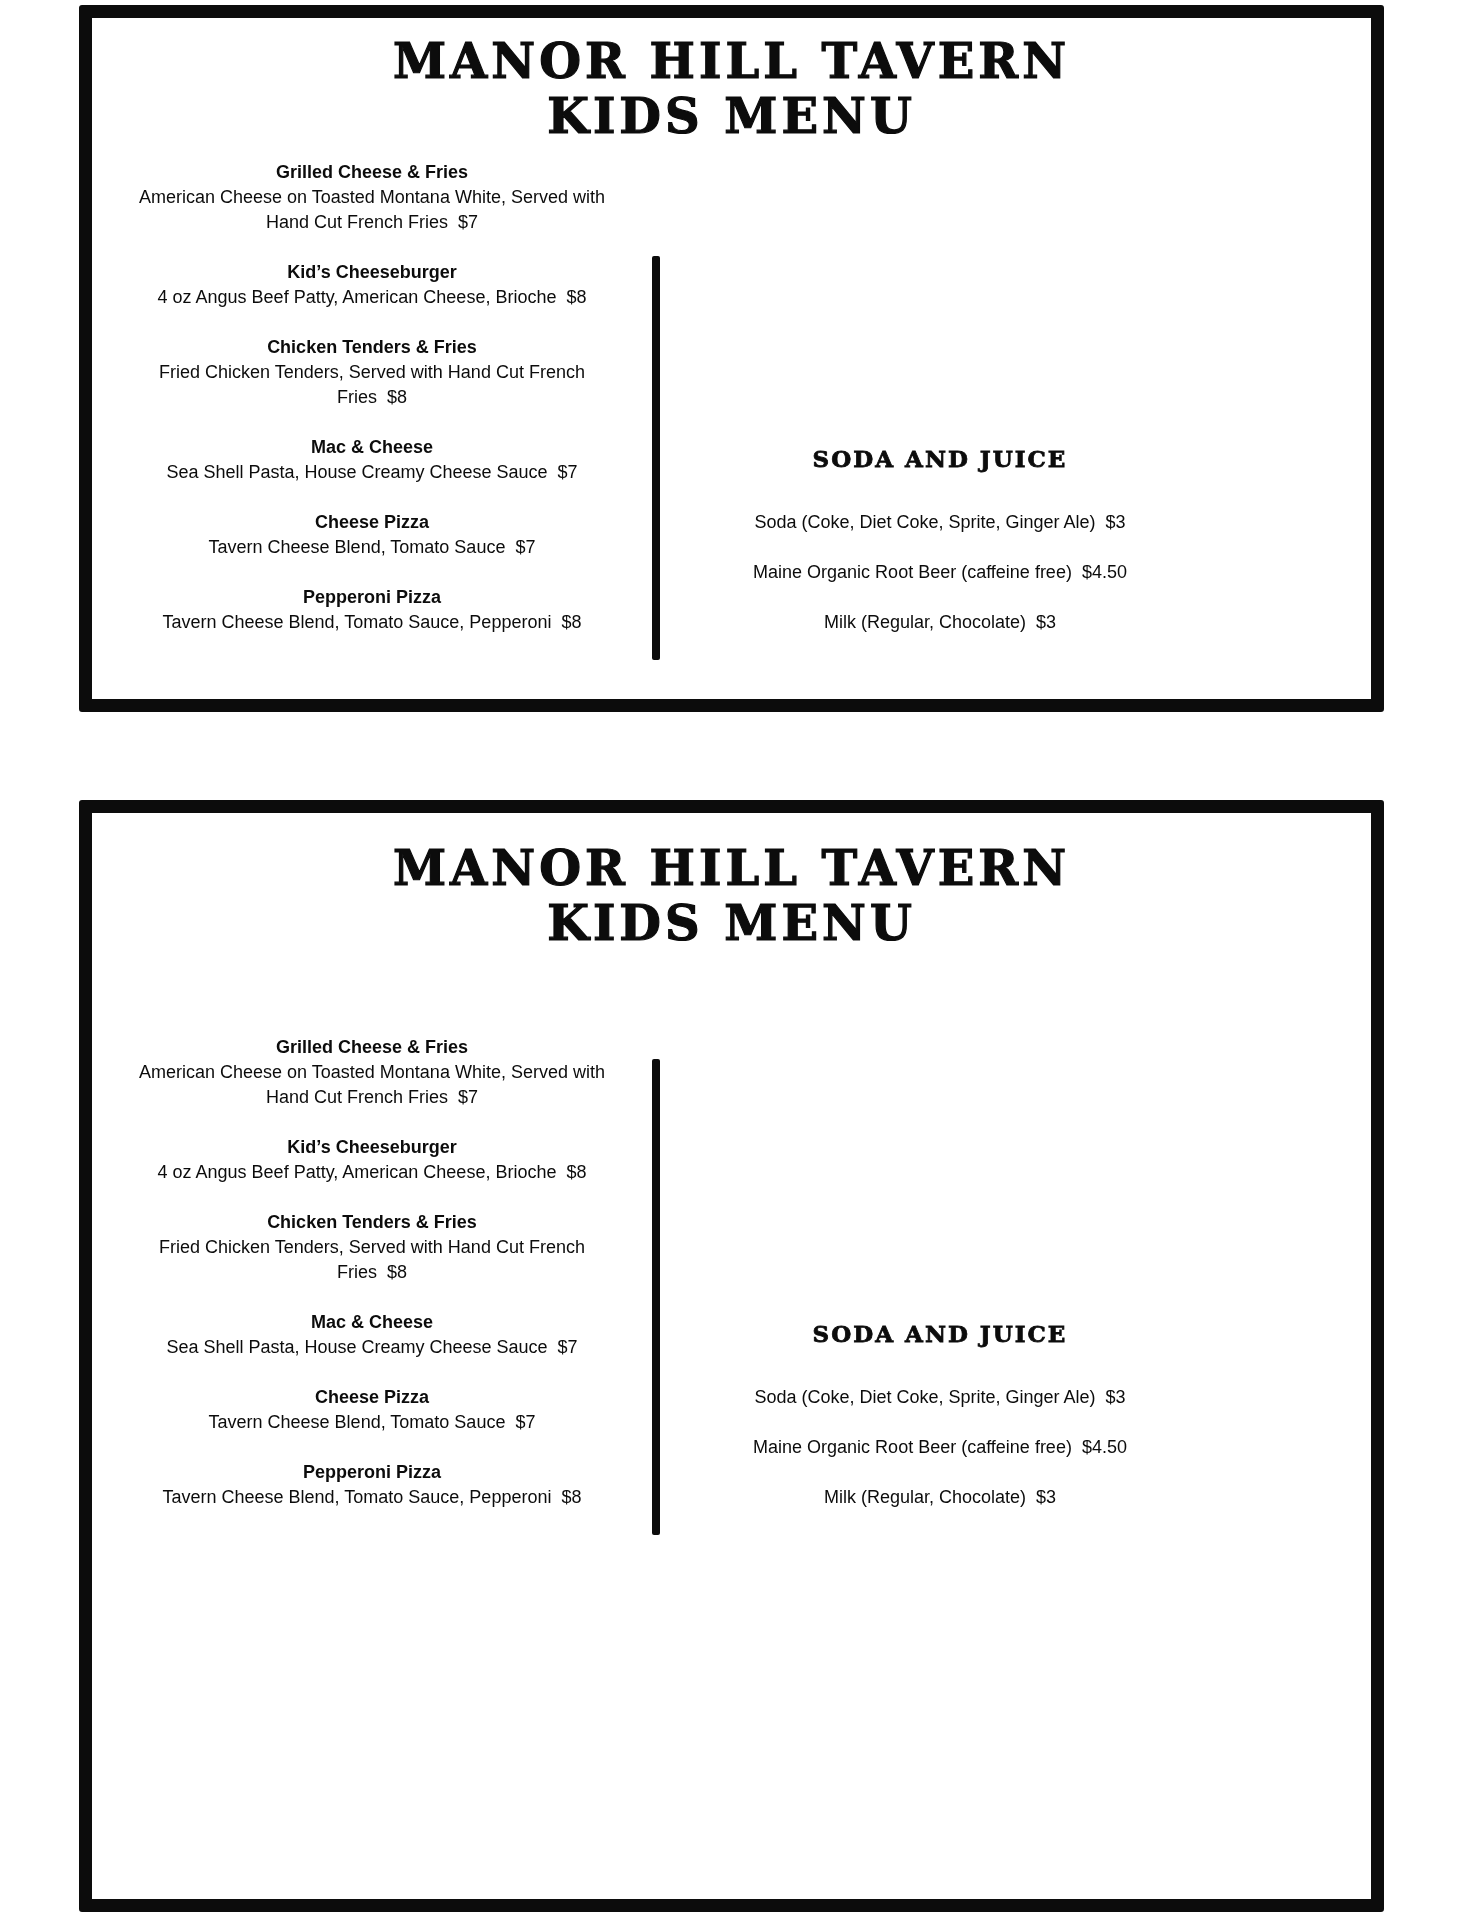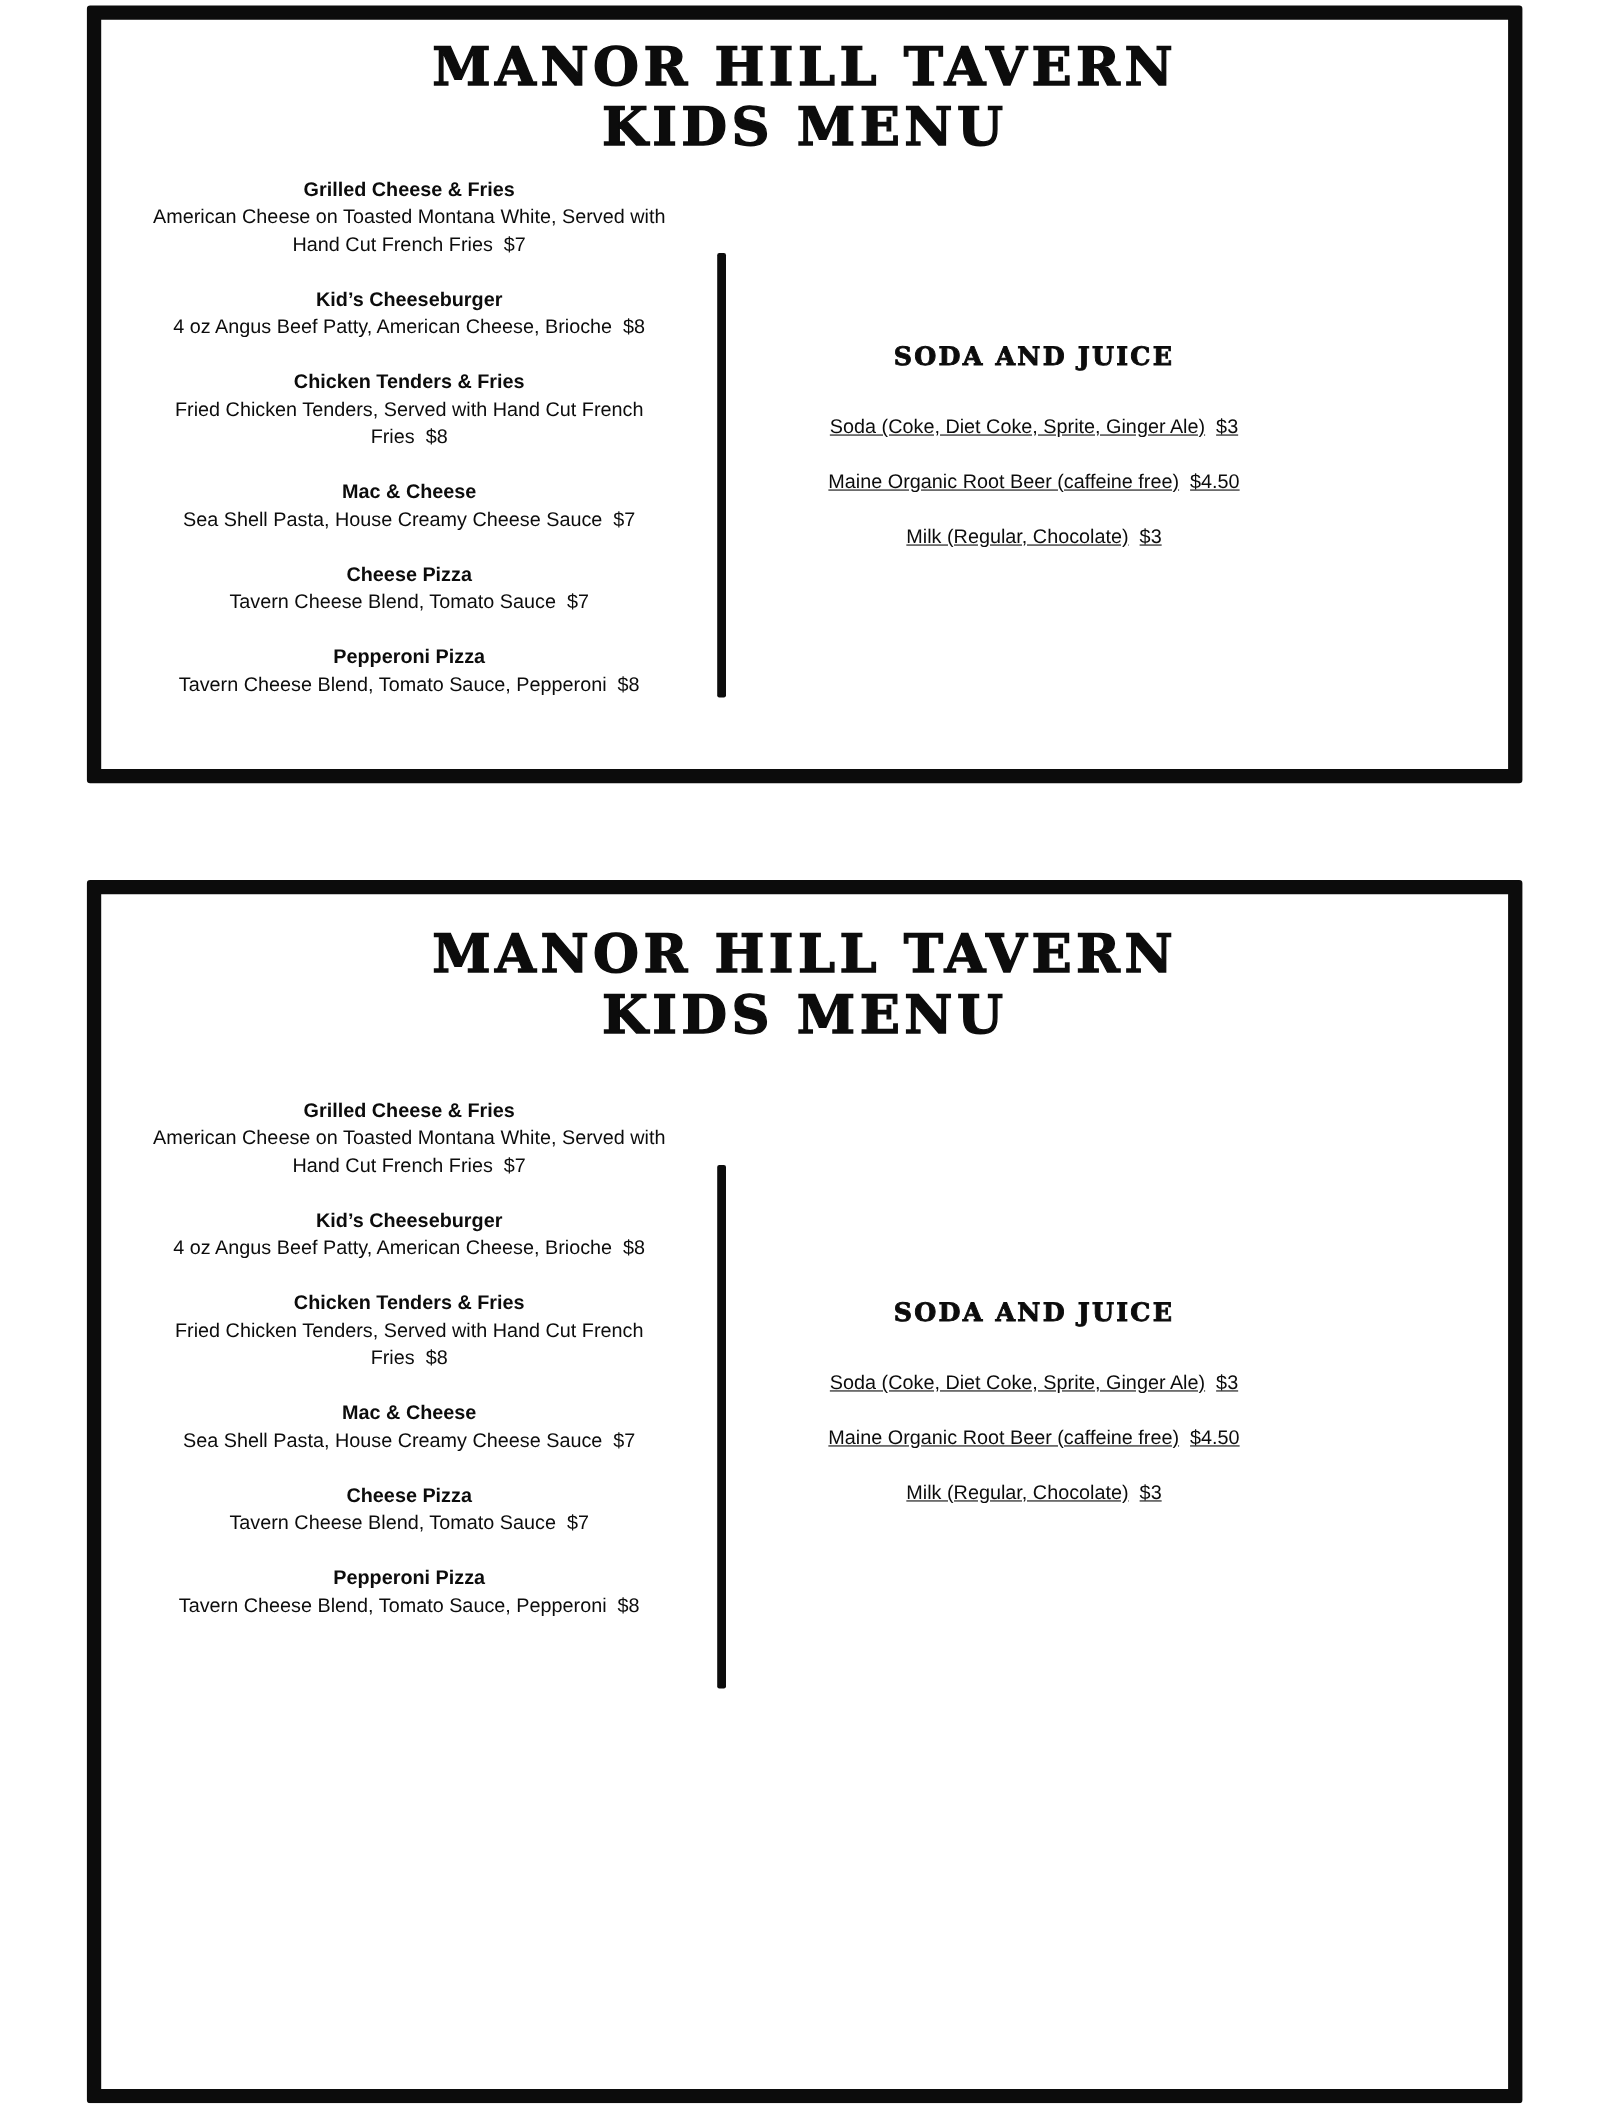--- a/index.html
+++ b/index.html
@@ -29,21 +29,21 @@
     font-weight:bold;
     letter-spacing:4px;
     font-size:48px;
     line-height:55px;
     -webkit-text-stroke:1.2px var(--ink);
   }
   .panel-1 .menu-title{margin-top:16px;}
   .panel-2 .menu-title{margin-top:28px;}
   .columns{
     display:flex;
-    align-items:flex-start;
+    align-items:flex-end;
   }
   .panel-1 .columns{margin-top:16px;}
   .panel-2 .columns{margin-top:46px;}
   .col-left{
     width:560px;
     flex:0 0 560px;
     text-align:center;
   }
   .divider{
     flex:0 0 8px;
@@ -74,21 +74,20 @@
     font-size:23px;
     letter-spacing:2px;
     line-height:30px;
     margin-bottom:36px;
     -webkit-text-stroke:0.8px var(--ink);
   }
   .drink-item{
     font-size:18px;
     line-height:25px;
     margin-bottom:25px;
-    text-decoration:underline;
   }
 </style>
 </head>
 <body>
 
 <section class="panel panel-1">
   <div class="menu-title">
     <div>MANOR HILL TAVERN</div>
     <div>KIDS MENU</div>
   </div>

